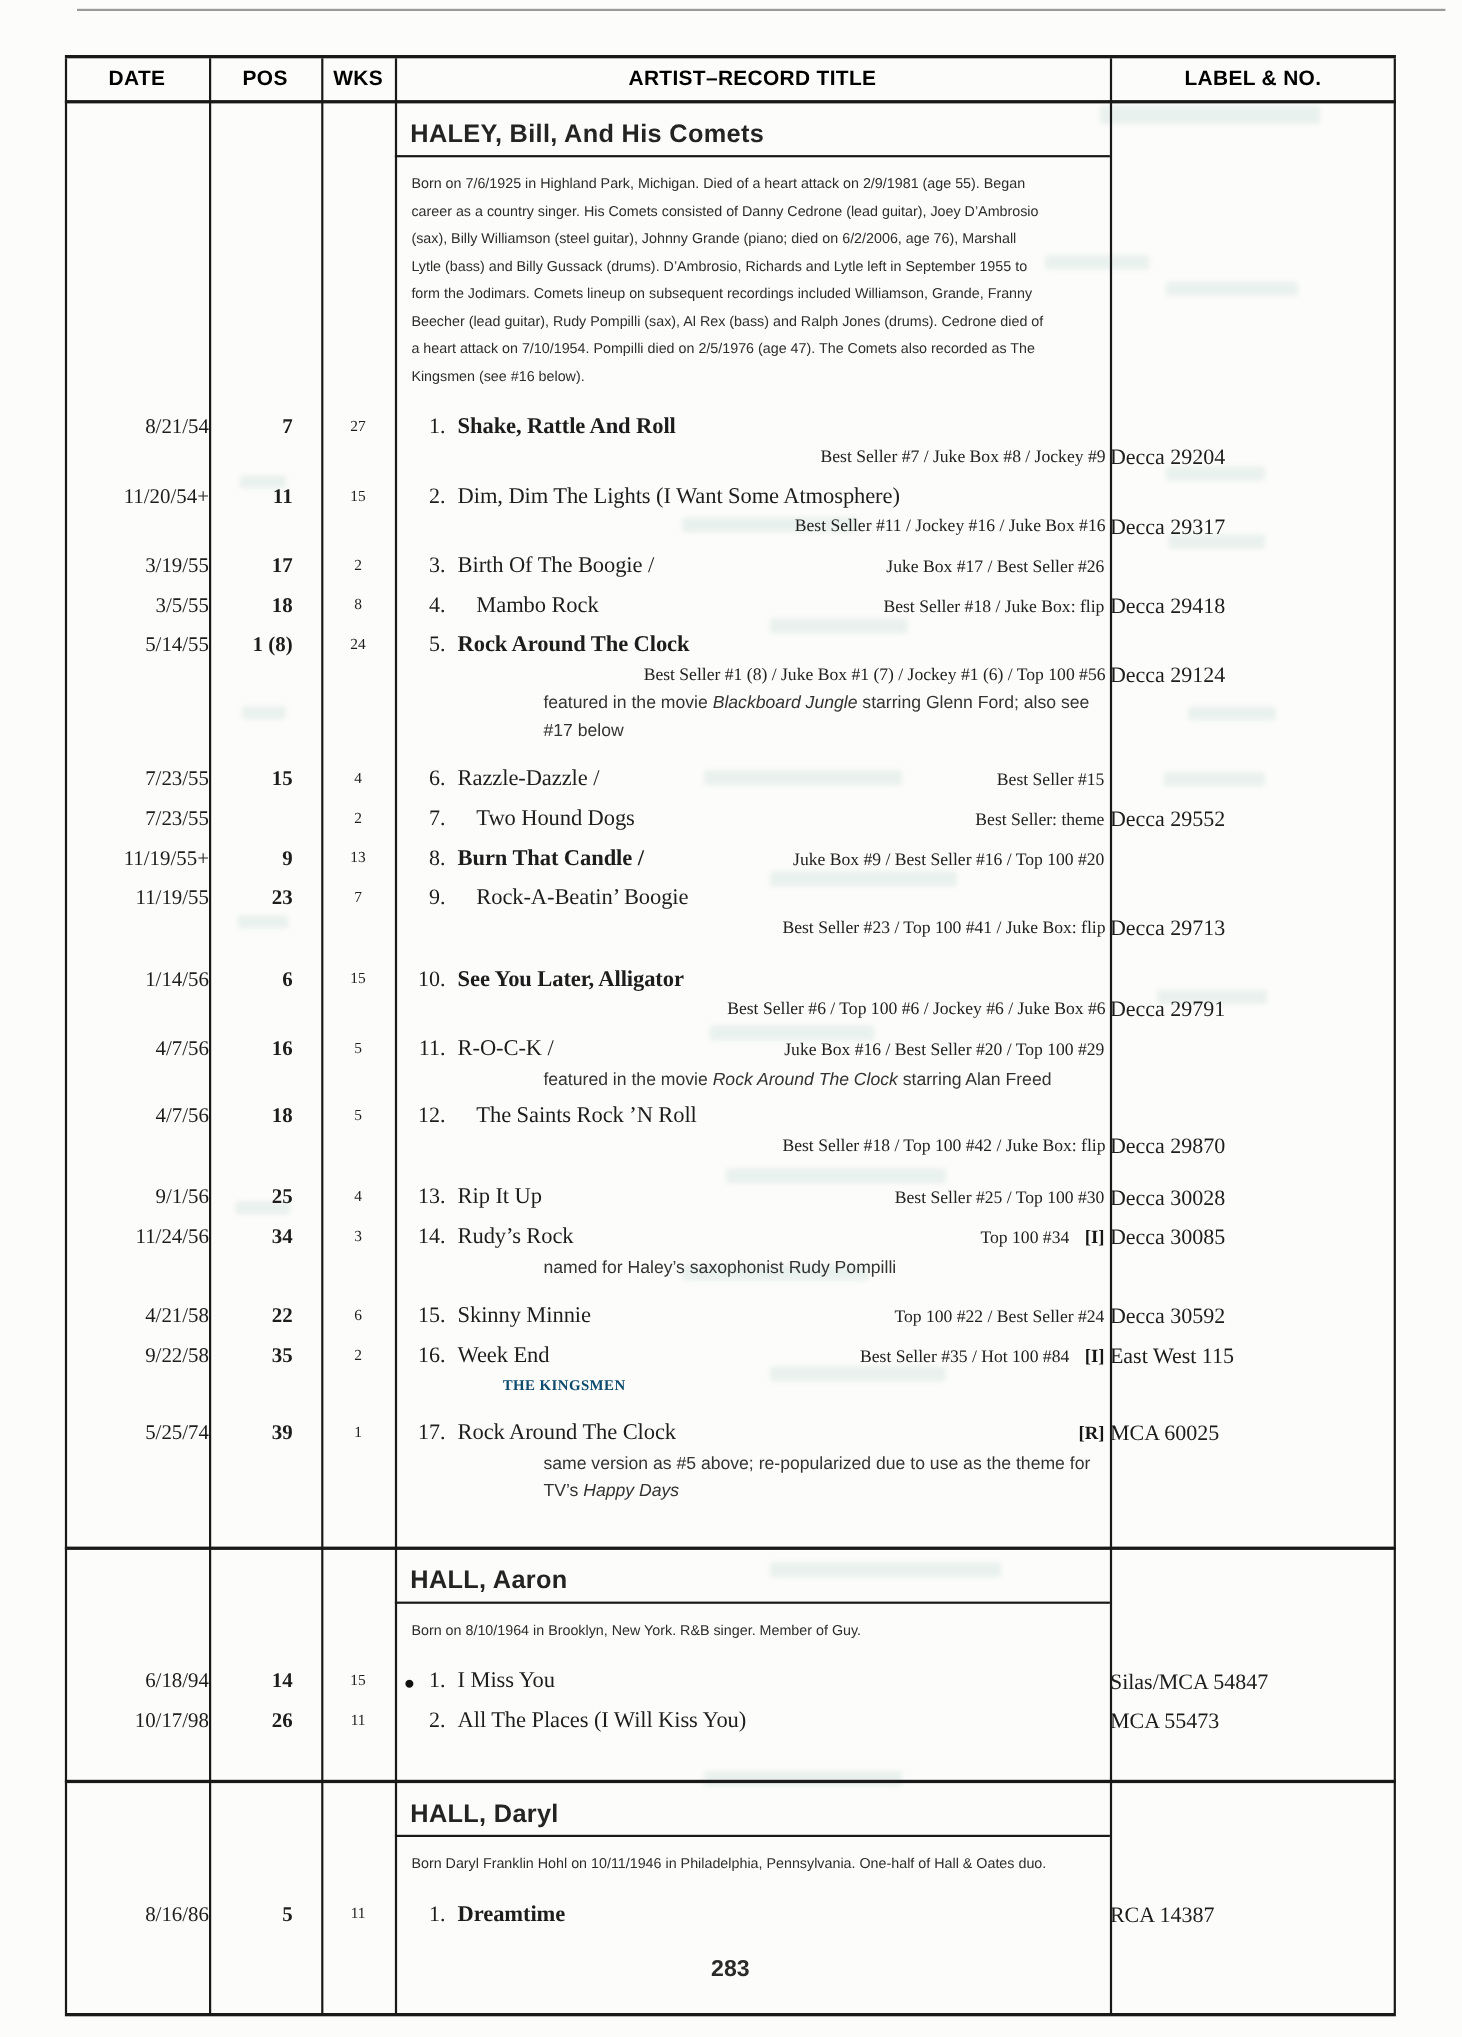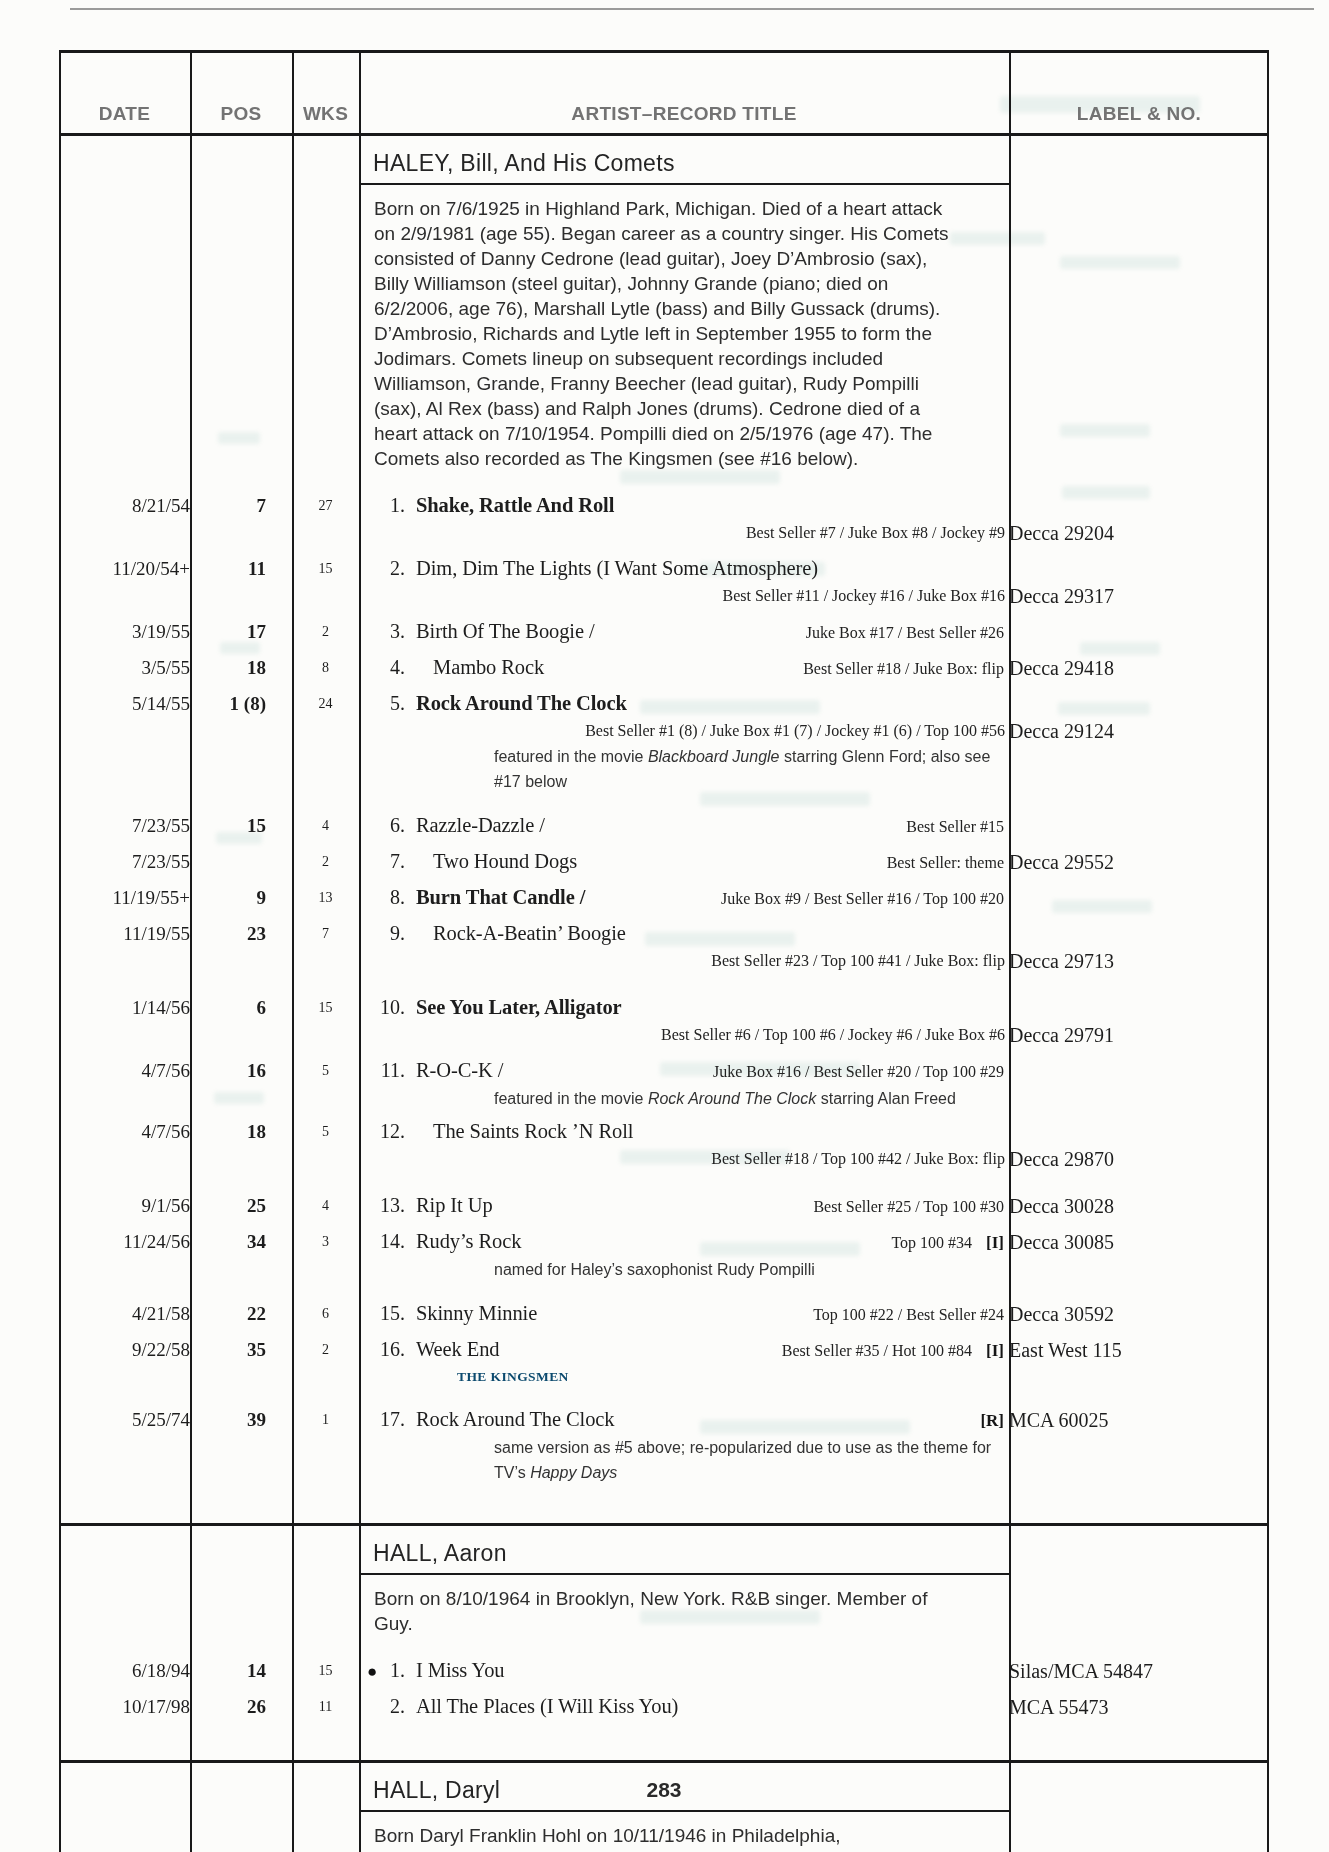--- a/index.html
+++ b/index.html
@@ -11,29 +11,29 @@
   .vline{position:absolute;top:0;bottom:0;width:2px;background:#191919;z-index:6;pointer-events:none;}
   .v0{left:0;} .v1{left:131px;} .v2{left:233px;} .v3{left:300px;} .v4{left:950px;} .v5{left:1208px;}
   .row{display:grid;grid-template-columns:131px 102px 67px 650px 260px;}
   .col-date{grid-column:1;text-align:right;font-size:19px;line-height:29px;}
   .col-pos{grid-column:2;text-align:right;padding-right:26px;font-weight:bold;font-size:19px;line-height:29px;}
   .col-wks{grid-column:3;text-align:center;font-size:14px;line-height:29px;}
   .col-main{grid-column:4;}
   .col-label{grid-column:5;padding-left:0;font-size:20px;white-space:nowrap;line-height:30px;}
   .col-label.off{padding-top:27px;}
   .header-row{height:38px;align-items:center;border-bottom:3px solid #191919;
-              font-family:"Liberation Sans",sans-serif;font-weight:bold;font-size:19px;letter-spacing:.3px;color:#737373;margin-top:42px;}
+              font-family:"Liberation Sans",sans-serif;font-weight:bold;font-size:19px;letter-spacing:.3px;color:#000000;}
   .hcell{text-align:center;padding:0 !important;line-height:38px !important;font-family:"Liberation Sans",sans-serif;
          font-weight:bold;font-size:19px;}
   .section{position:relative;padding-bottom:34px;}
   .section.divided{border-top:3px solid #191919;}
   .section:last-child{padding-bottom:70px;}
   .artist-cell{border-bottom:2.5px solid #191919;padding:14px 0 6px 14px;}
-  .artist-name{font-family:"Liberation Sans",sans-serif;font-weight:normal;font-size:23px;letter-spacing:.3px;color:#242424;}
-  .bio{font-family:"Liberation Sans",sans-serif;font-size:19px;line-height:25px;color:#2d2d2d;
+  .artist-name{font-family:"Liberation Sans",sans-serif;font-weight:bold;font-size:23px;letter-spacing:.3px;color:#242424;}
+  .bio{font-family:"Liberation Sans",sans-serif;font-size:13px;line-height:25px;color:#2d2d2d;
        max-width:580px;padding:11px 0 18px 15px;}
   .entry{padding:2px 0 4px;}
   .entry.gap{margin-top:11px;}
   .line1{display:flex;justify-content:space-between;align-items:baseline;line-height:29px;padding-right:5px;position:relative;}
   .tleft{display:flex;align-items:baseline;}
   .bullet{position:absolute;left:8px;top:1px;font-size:17px;line-height:29px;color:#111;}
   .num{display:inline-block;width:57px;min-width:57px;text-align:right;padding-right:11px;font-size:20px;box-sizing:border-box;}
   .title{font-size:20.5px;letter-spacing:-.1px;white-space:nowrap;}
   .title.b{font-weight:bold;}
   .title.ind{margin-left:17px;}

